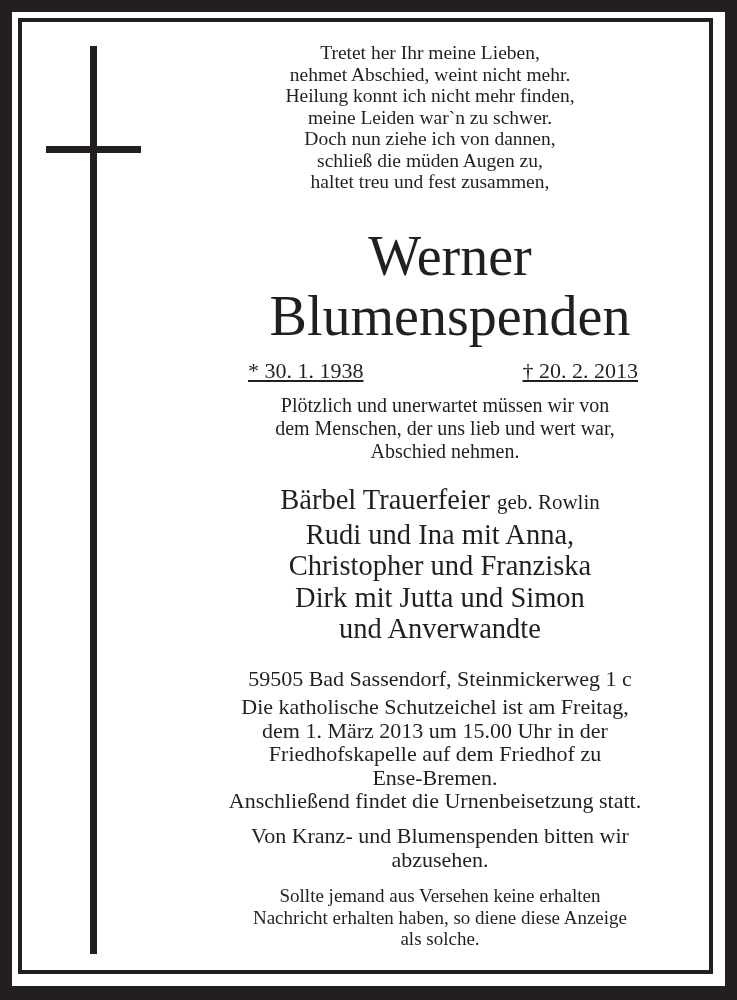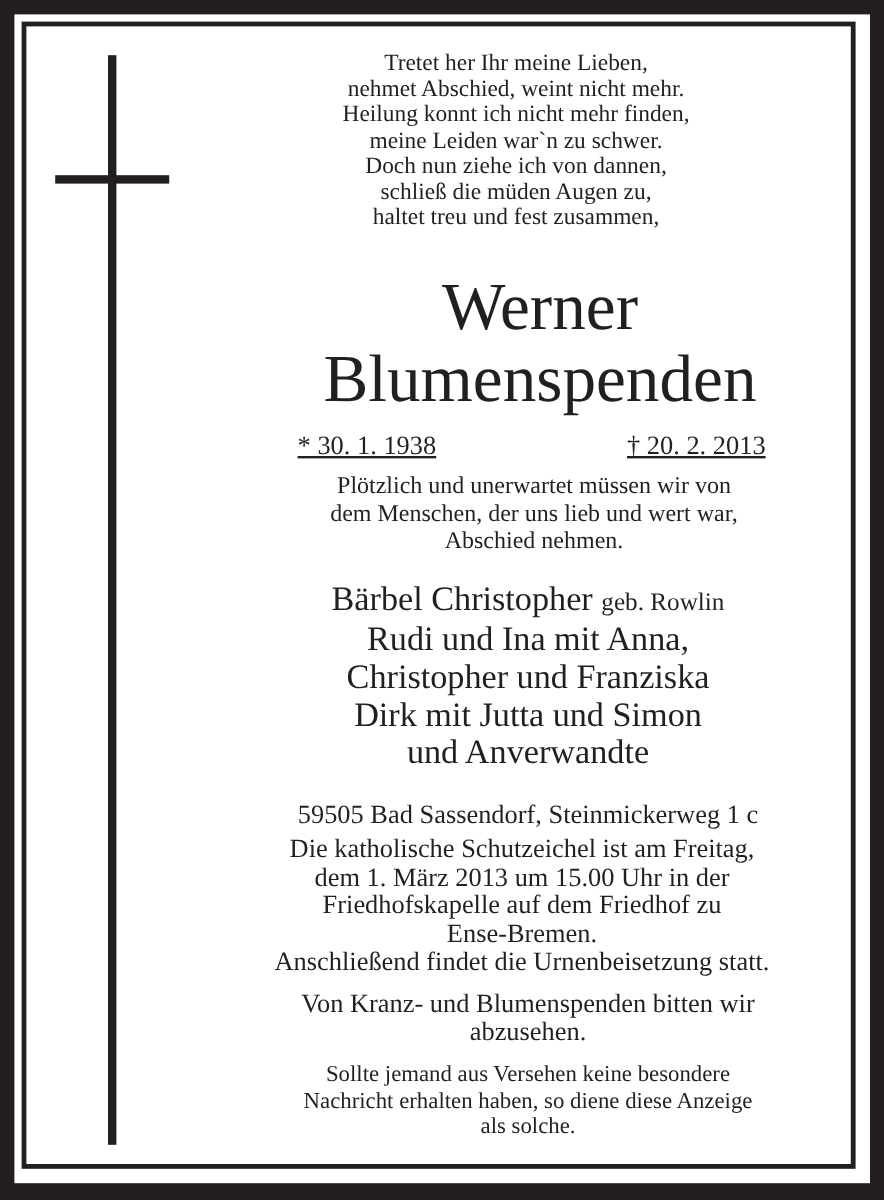--- a/index.html
+++ b/index.html
@@ -52,21 +52,21 @@
 </div>
 
 <div class="content intro">
   <div class="l">Plötzlich und unerwartet müssen wir von</div>
   <div class="l">dem Menschen, der uns lieb und wert war,</div>
   <div class="l">Abschied nehmen.</div>
 </div>
 
 <div class="content family">
   <div class="l">
-    <span>Bärbel Christopher</span>
+    <span>Bärbel Trauerfeier</span>
     <span class="small">geb. Rowlin</span>
   </div>
   <div class="l">Rudi und Ina mit Anna,</div>
   <div class="l">Christopher und Franziska</div>
   <div class="l">Dirk mit Jutta und Simon</div>
   <div class="l">und Anverwandte</div>
 </div>
 
 <div class="content address">
   <div class="l">59505 Bad Sassendorf, Steinmickerweg 1 c</div>
@@ -79,16 +79,16 @@
   <div class="l">Ense-Bremen.</div>
   <div class="l">Anschließend findet die Urnenbeisetzung statt.</div>
 </div>
 
 <div class="content flowers">
   <div class="l">Von Kranz- und Blumenspenden bitten wir</div>
   <div class="l">abzusehen.</div>
 </div>
 
 <div class="content notice">
-  <div class="l">Sollte jemand aus Versehen keine besondere</div>
+  <div class="l">Sollte jemand aus Versehen keine erhalten</div>
   <div class="l">Nachricht erhalten haben, so diene diese Anzeige</div>
   <div class="l">als solche.</div>
 </div>
 
 </body></html>

